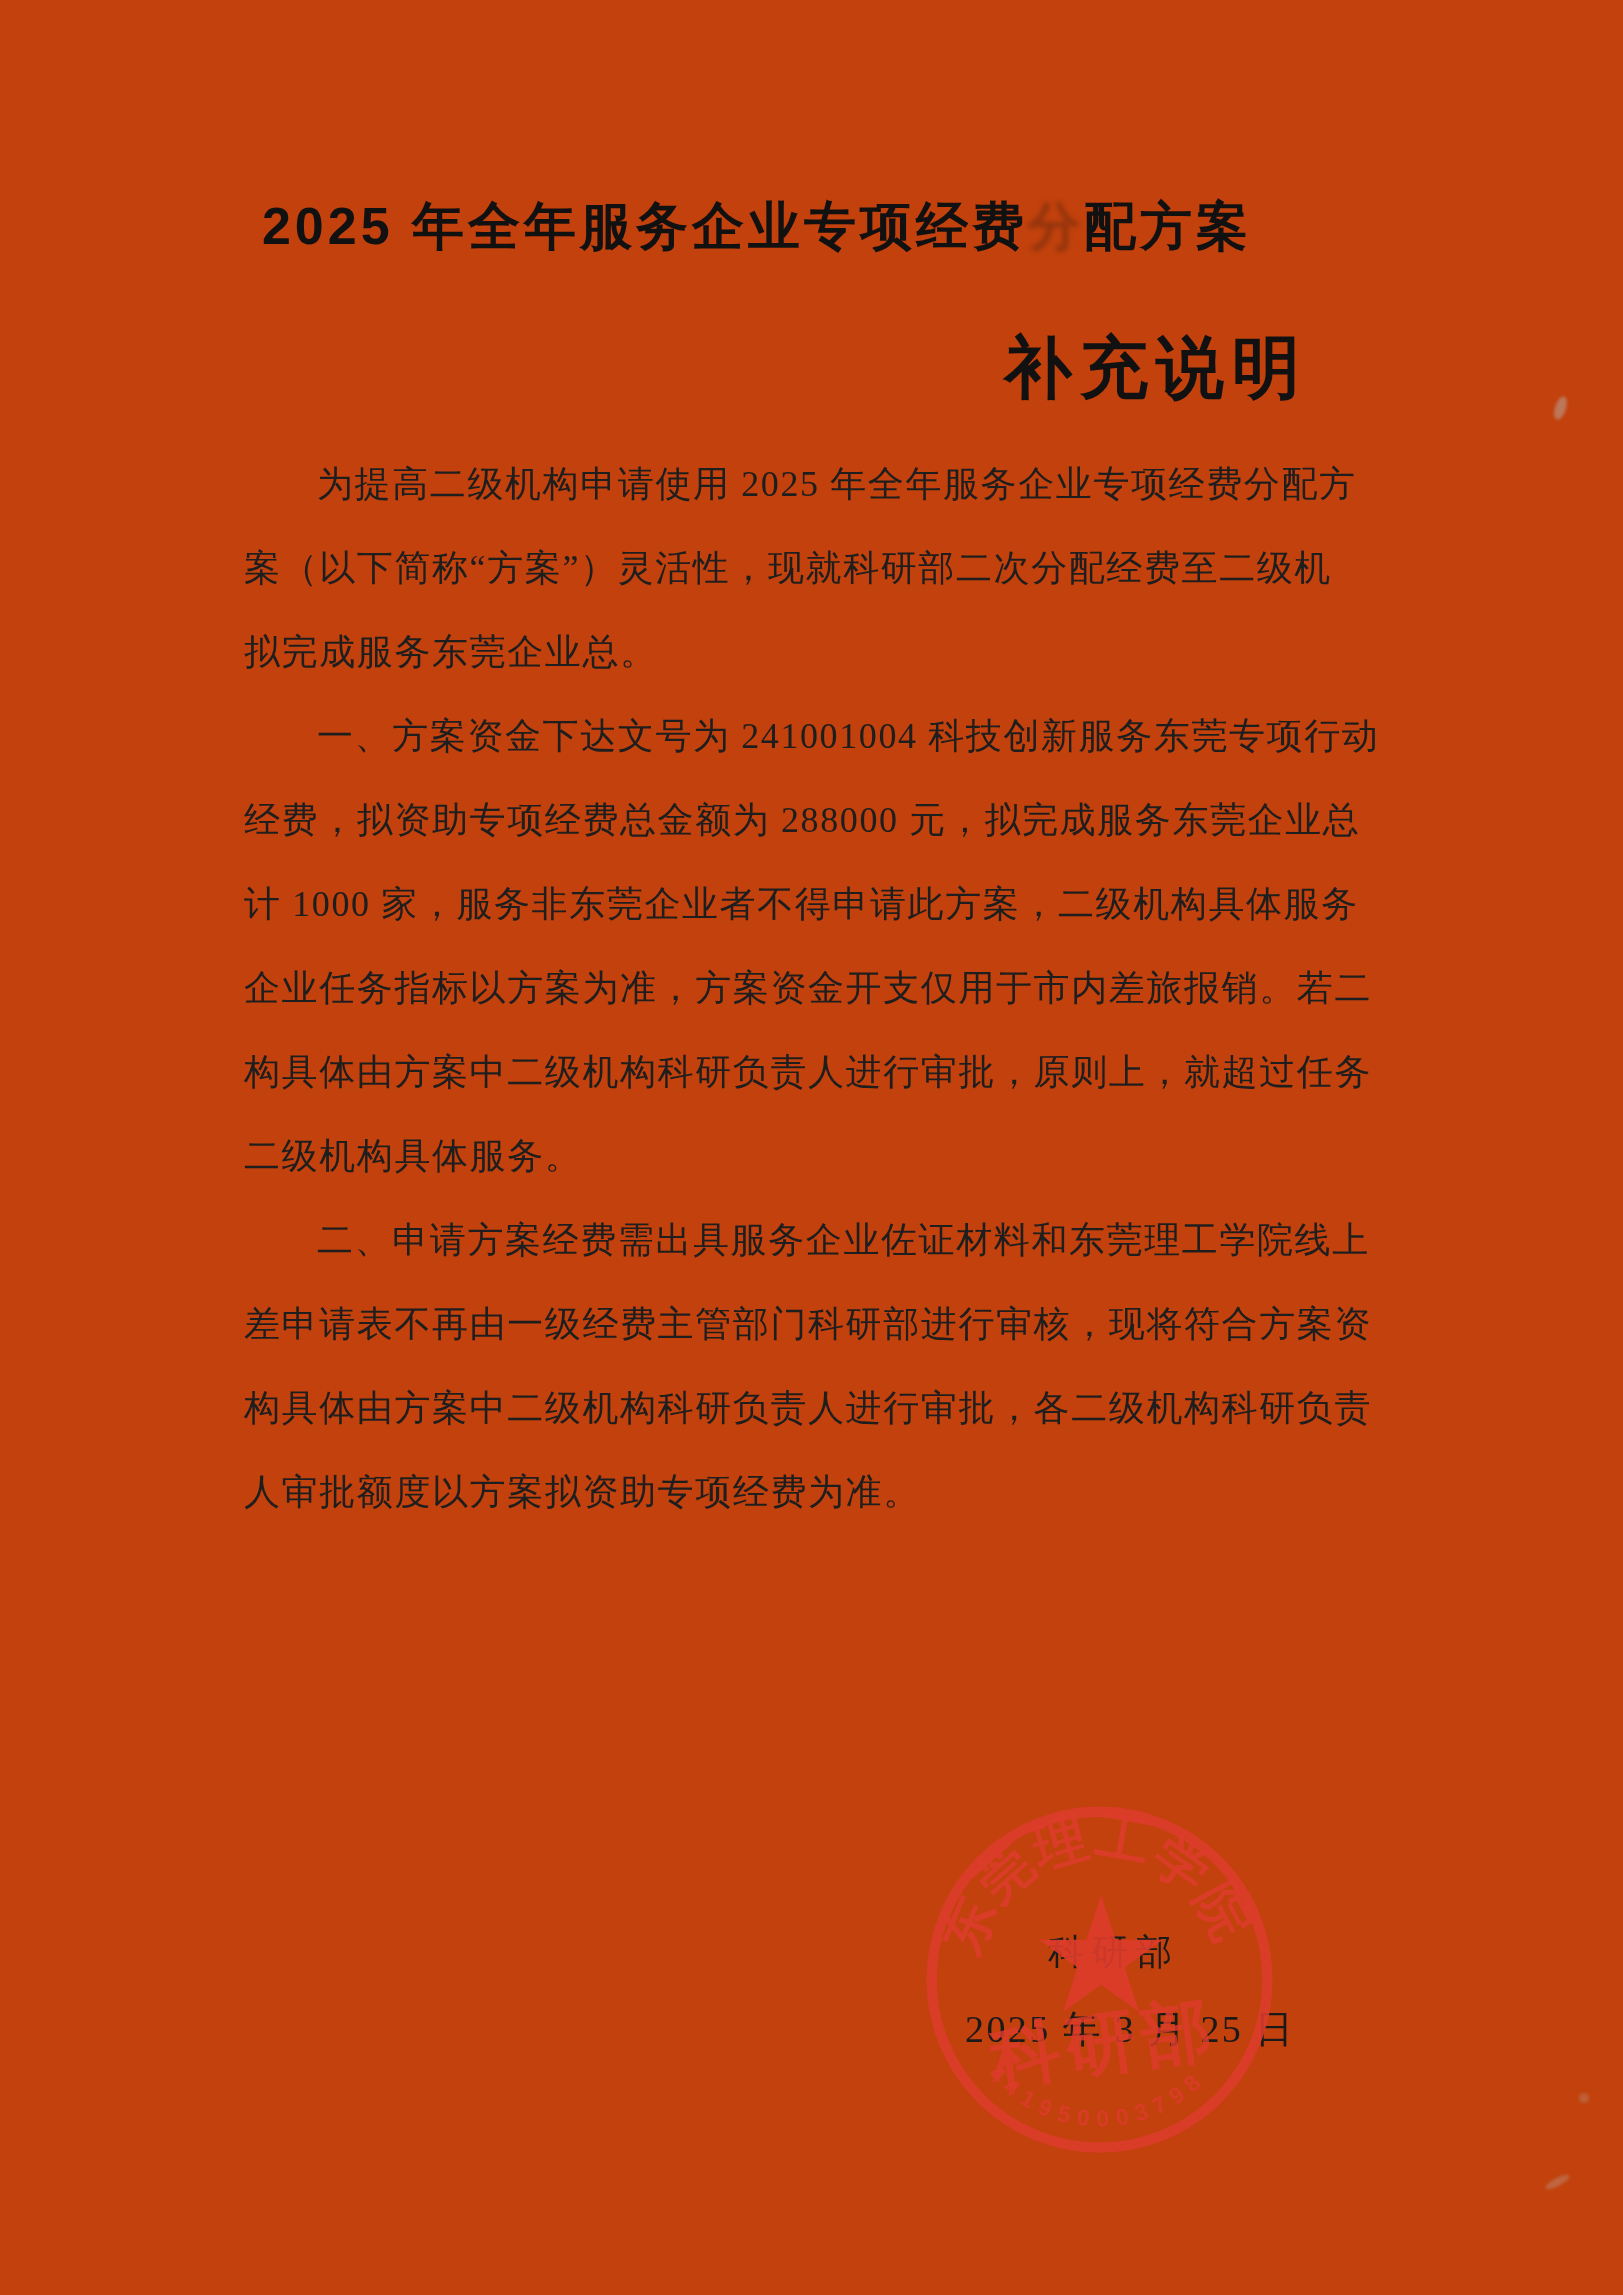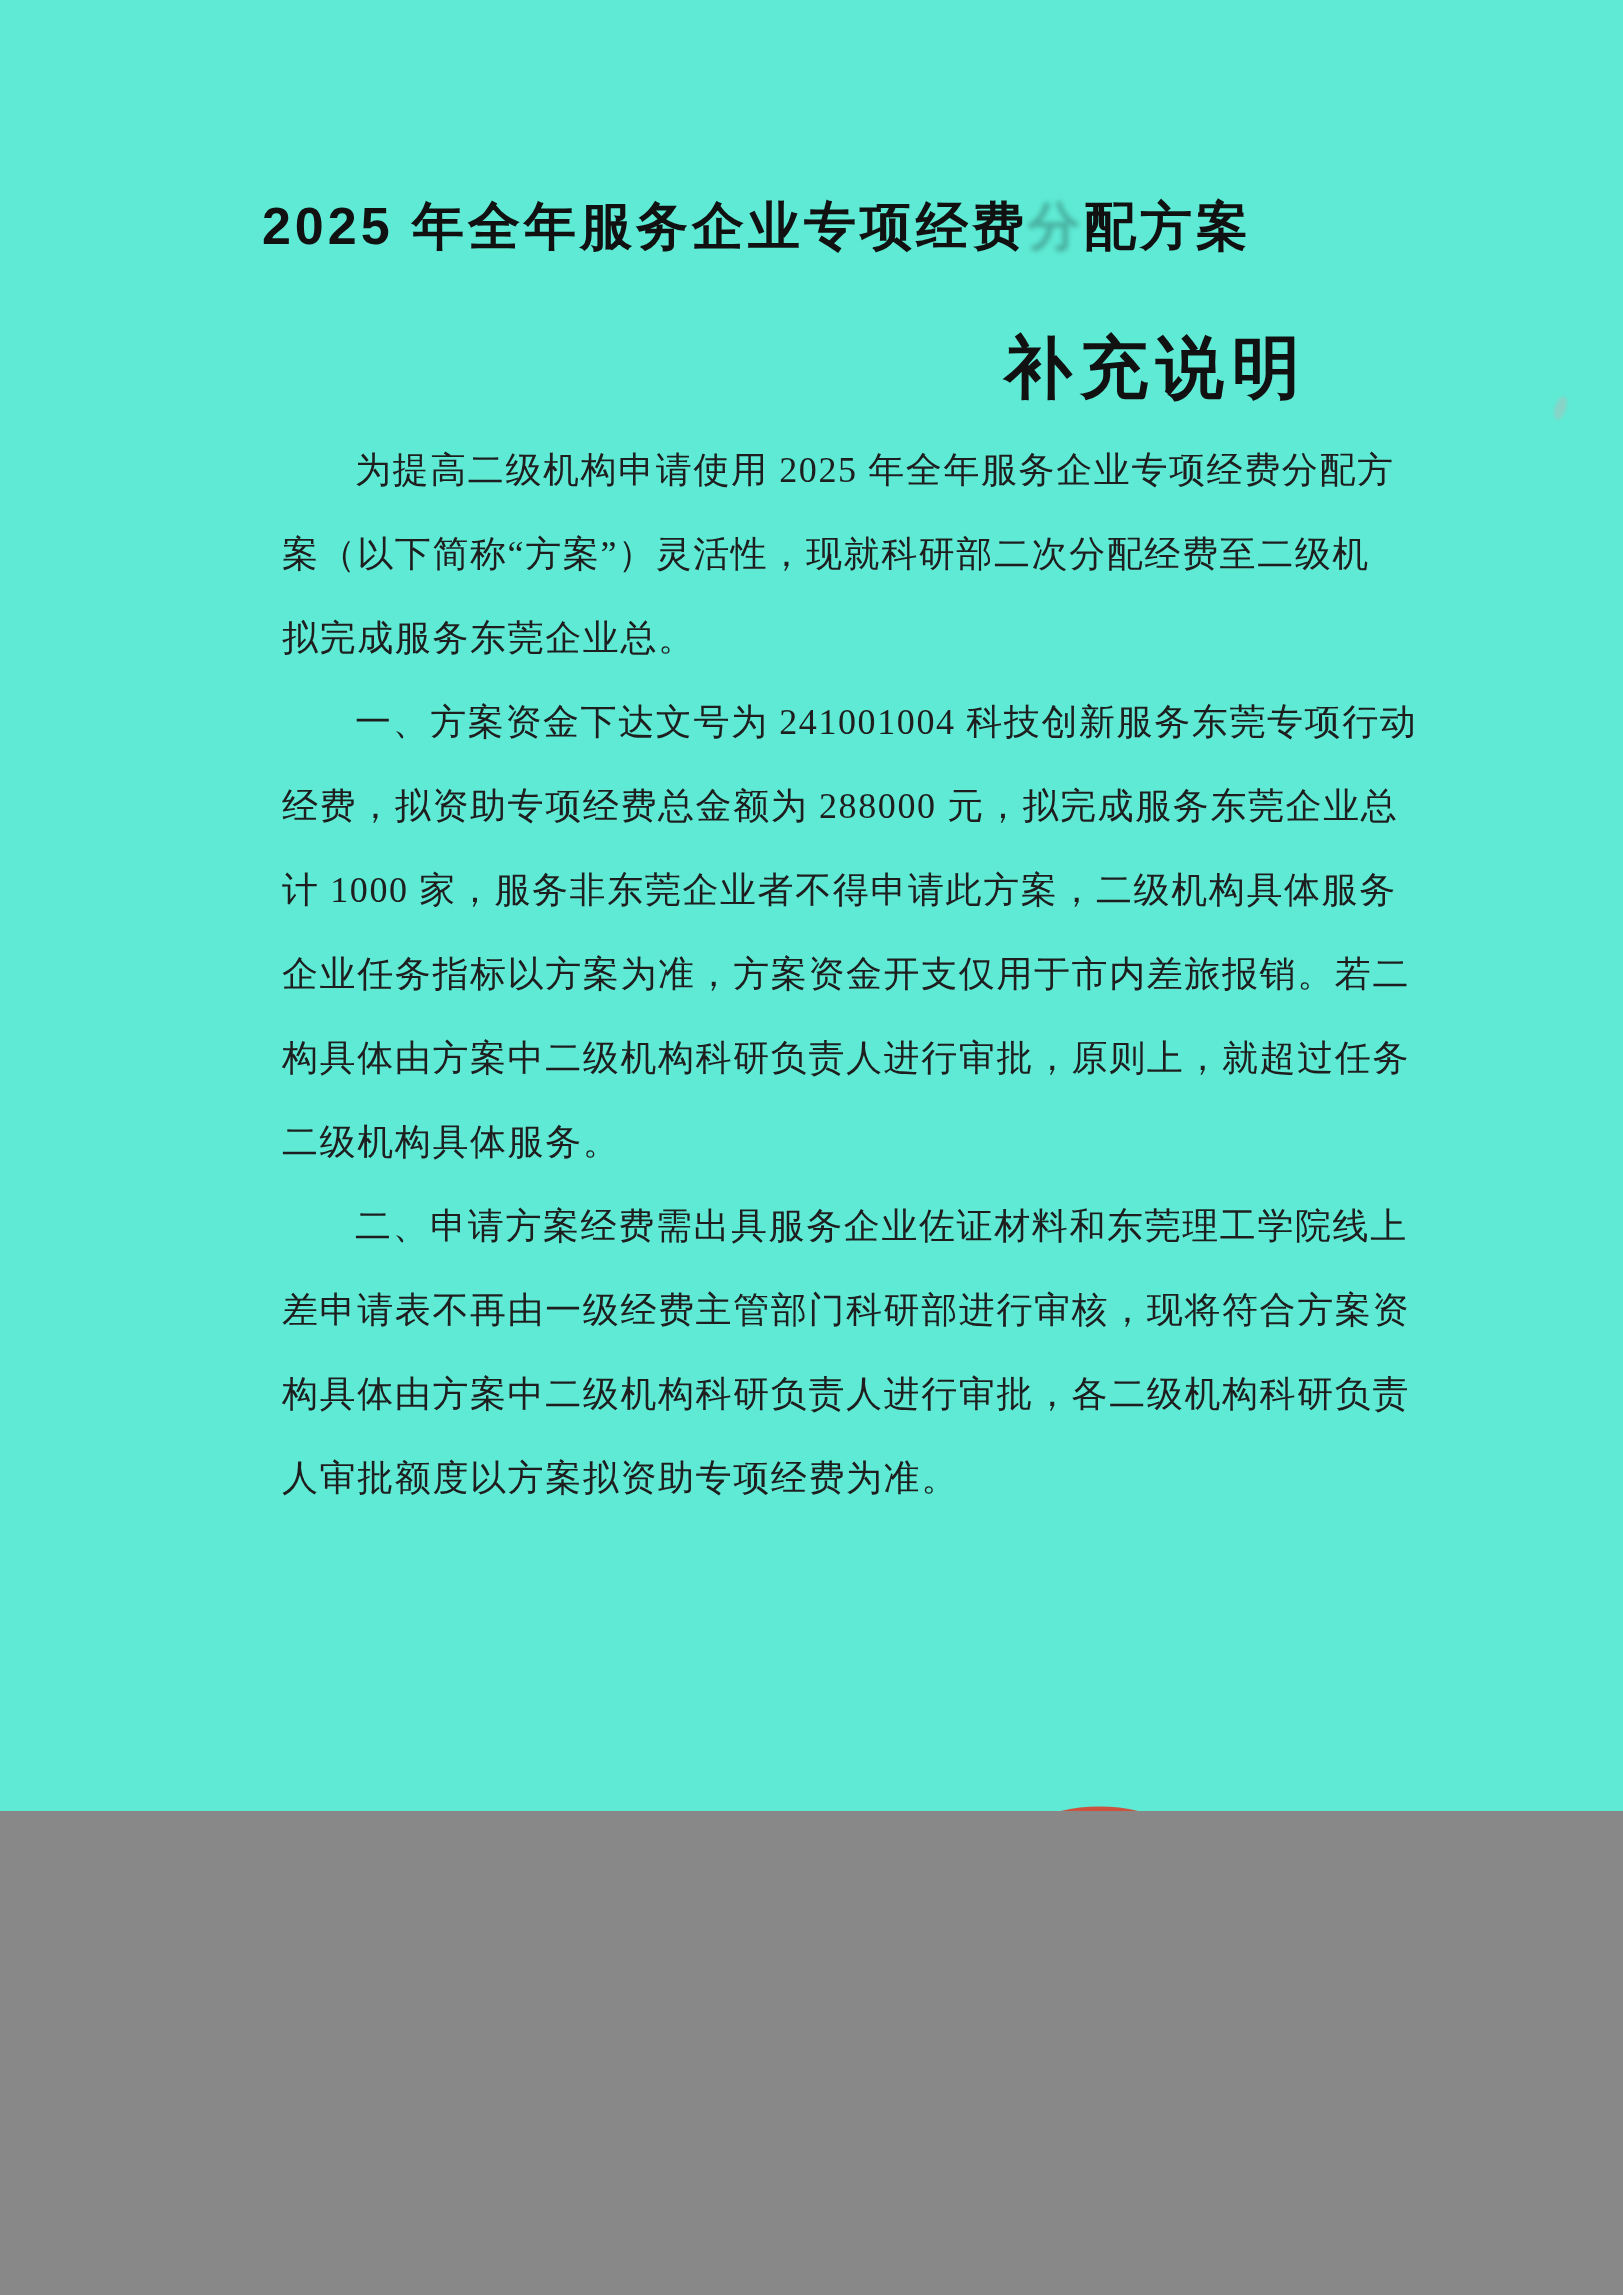--- a/index.html
+++ b/index.html
@@ -1,32 +1,32 @@
 <!DOCTYPE html>
 <html style="font-size:12.7px"><head>
 <meta charset="utf-8">
 <style>
   html,body { margin:0; padding:0; background:#888; }
   .page {
     position:relative;
-    width:1623px; height:1811px;
-    background:#5eead4;
+    width:1623px; height:2295px;
+    background:#c2410c;
     font-family:"Liberation Serif","DejaVu Serif",serif;
     color:#222;
     overflow:hidden;
   }
   
   .title-block { position:absolute; left:206px; width:1102px; text-align:center;
     font-family:"Liberation Sans","DejaVu Sans",sans-serif; font-weight:bold; color:#111; }
   .title-line1 { top:192px; font-size:52px; letter-spacing:4px; }
   .title-line2 { top:323px; font-size:68px; letter-spacing:8px;text-align:right; }
   .title-faded { opacity:.28; filter:blur(2.4px); }
   
-  .body-text { position:absolute; left:244px; top:428px; width:1181px;
-    font-size:36px; color:#1e1e1e;margin-left:38px; }
+  .body-text { position:absolute; left:244px; top:442px; width:1181px;
+    font-size:36px; color:#1e1e1e; }
   .line { height:84px; line-height:84px; letter-spacing:1.6px; white-space:nowrap; }
   .indent { padding-left:73px; }
   
   .sig-dept { position:absolute; left:1048px; top:1928px; font-size:36px; letter-spacing:8px; color:#1a1a1a; z-index:1; }
   .sig-date { position:absolute; left:965px; top:2004px; font-size:38px; letter-spacing:2.4px; color:#1a1a1a; z-index:1; }
   
   .stamp { position:absolute; left:913px; top:1788px; width:373px; height:396px; z-index:2; }
   
   .artifact { position:absolute; background:#b9b9b9; border-radius:50%; opacity:.45; filter:blur(1.6px); }
   .artifact.a1 { left:1555px; top:396px; width:11px; height:24px; transform:rotate(18deg); }

